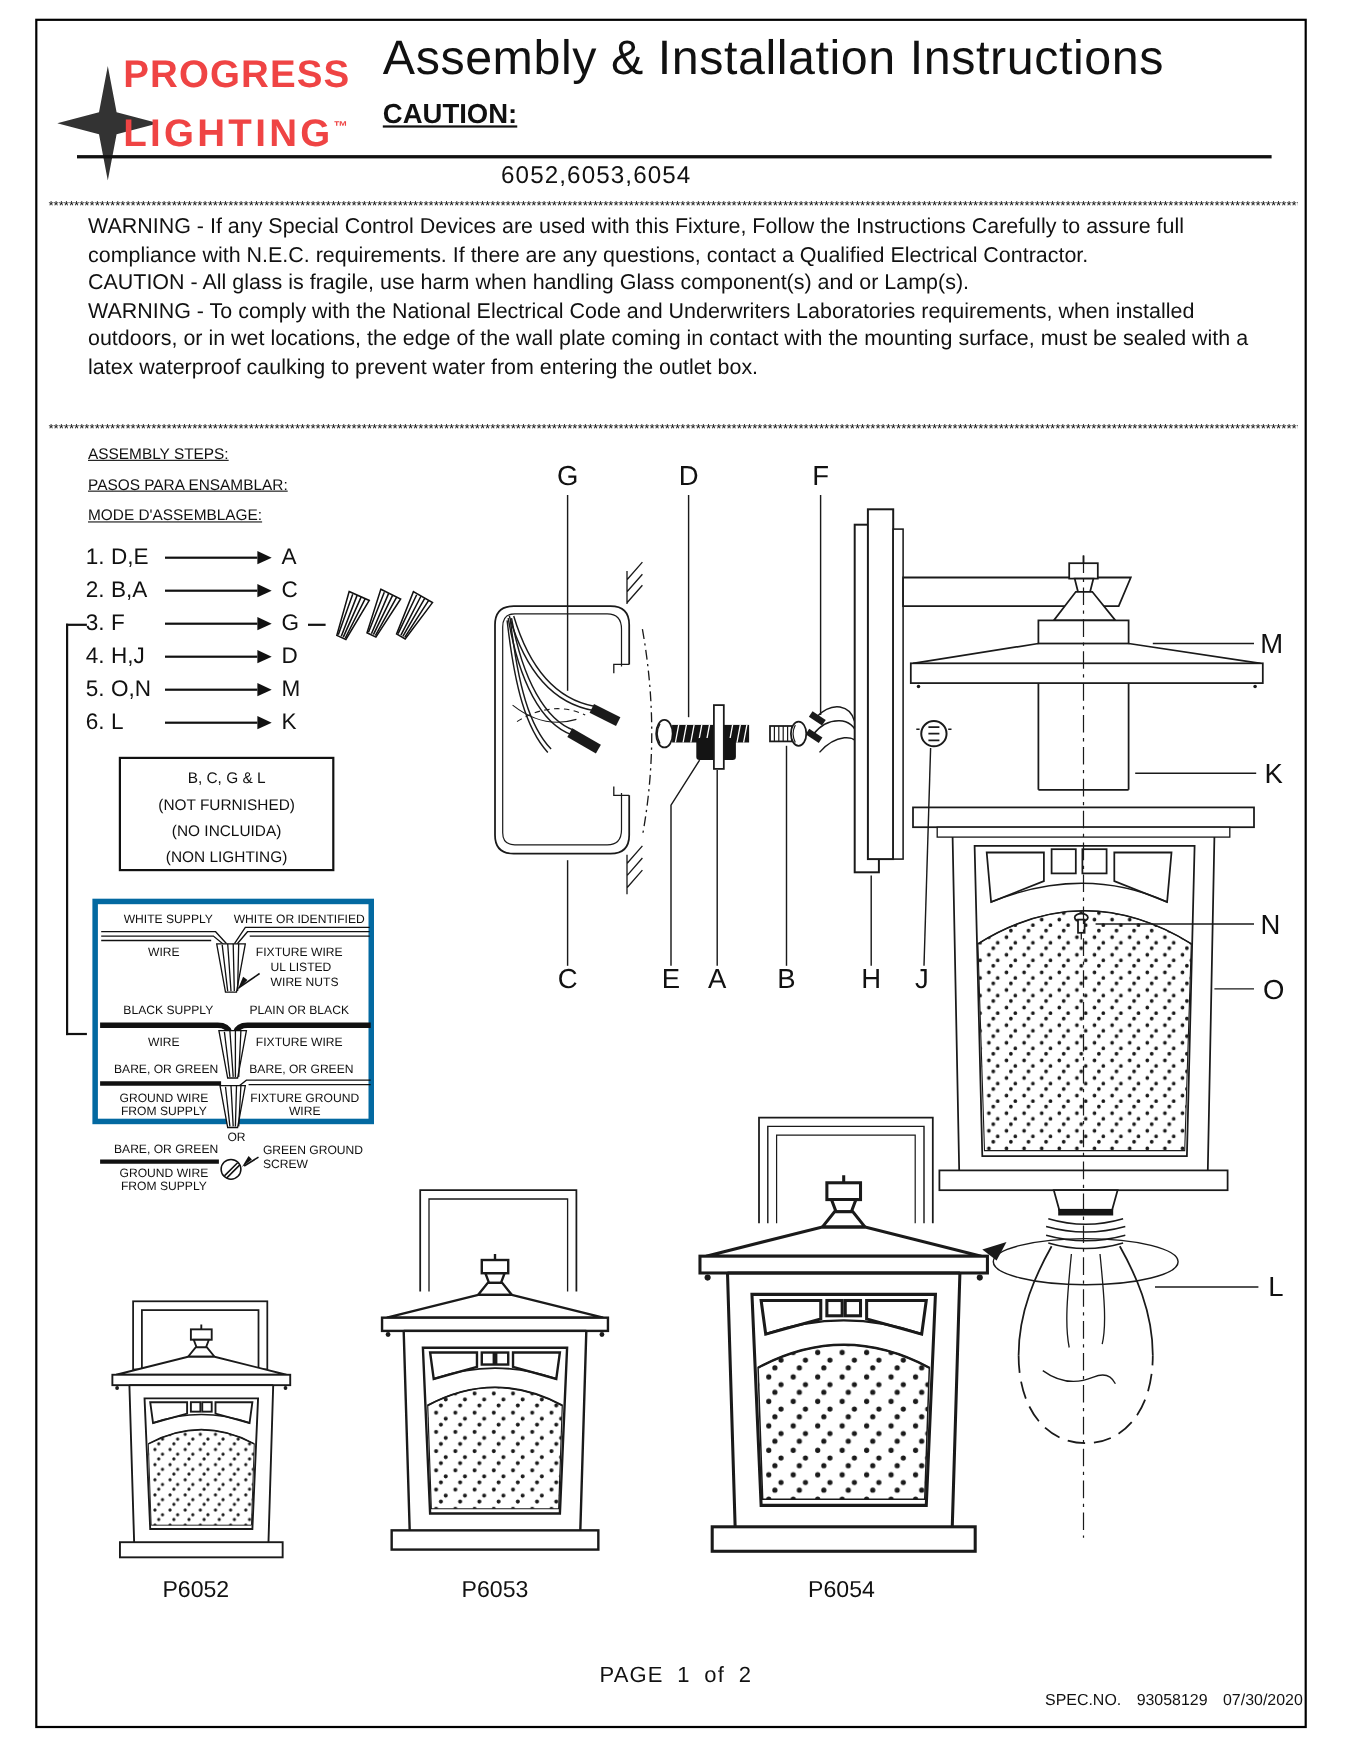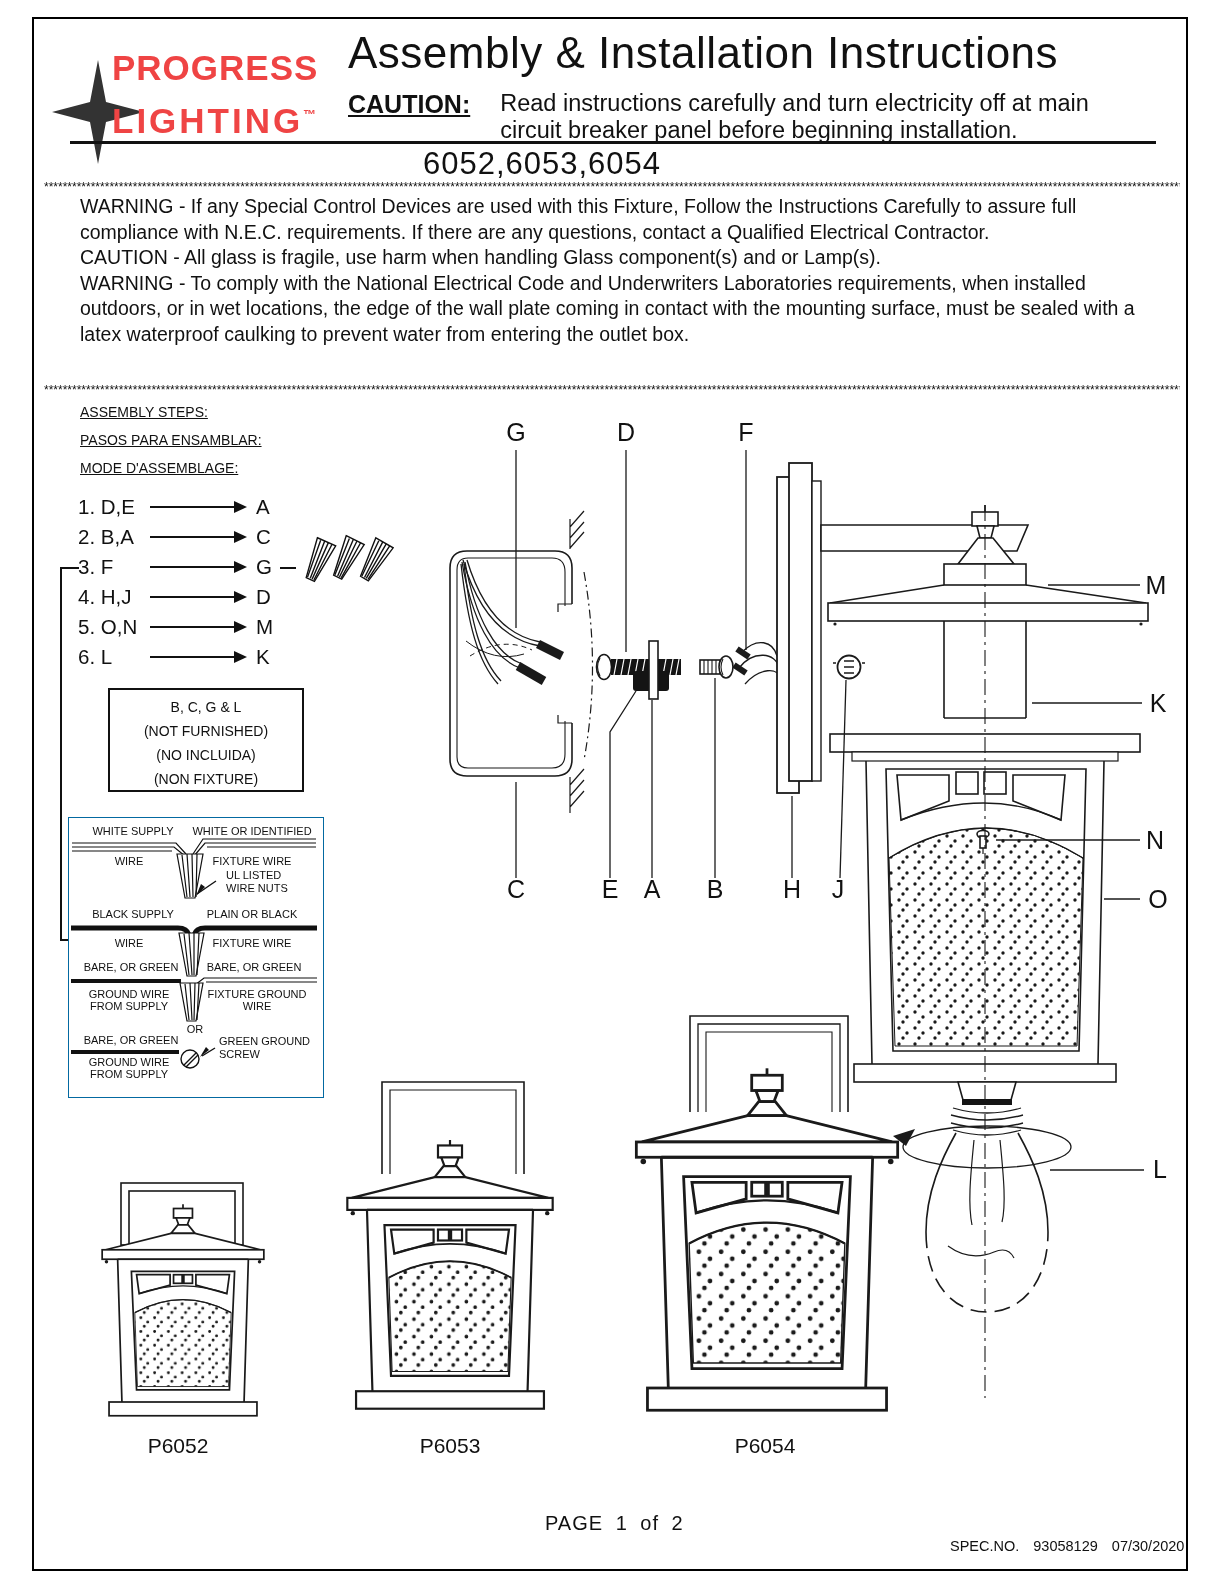--- a/index.html
+++ b/index.html
@@ -10,21 +10,21 @@
   
   #logo-text{left:112px;top:48px;line-height:40px;color:#ef4444;font-weight:bold;}
   #logo-line1{font-size:35px;letter-spacing:1px;}
   #logo-line2{font-size:35px;letter-spacing:3px;}
   #logo-tm{font-size:13px;vertical-align:14px;letter-spacing:0;}
   #doc-title{left:348px;top:28px;font-size:44px;letter-spacing:0.5px;white-space:nowrap;}
   #caution-row{left:348px;top:90px;display:flex;}
   #caution-label{font-size:25px;font-weight:bold;text-decoration:underline;margin-right:30px;}
   #caution-text{font-size:23.5px;line-height:27px;}
   #header-rule{left:70px;top:141px;width:1086px;height:3px;background:#111;}
-  #models{left:0;top:146px;width:1084px;text-align:center;font-size:31px;letter-spacing:1px;}
+  #models{left:0;top:146px;width:1084px;text-align:center;font-size:22px;letter-spacing:1px;}
   .star-divider{left:44px;width:1136px;height:14px;font-size:12px;letter-spacing:0;
                 white-space:nowrap;overflow:hidden;line-height:12px;}
   #divider-top{top:181px;}
   #divider-bottom{top:384px;}
   
   #warnings{left:80px;top:194px;width:1066px;font-size:19.5px;line-height:25.5px;}
   #warnings p{margin:0;}
   
   #assembly-headings{left:80px;top:398px;font-size:14px;line-height:28px;}
   #assembly-headings div{text-decoration:underline;}
@@ -32,21 +32,21 @@
   .step-row{display:flex;align-items:center;height:30px;}
   .step-from{width:72px;white-space:nowrap;}
   .step-line{flex:1;height:0;border-top:2px solid #111;}
   .step-arrow{width:0;height:0;border-left:13px solid #111;border-top:6px solid transparent;border-bottom:6px solid transparent;}
   .step-to{margin-left:9px;width:22px;}
   #g-dash{left:280px;top:567px;width:16px;height:2px;background:#111;}
   #wirenuts-mini{left:294px;top:533px;}
   #bracket{left:60px;top:567px;width:19px;height:374px;border-left:2px solid #111;border-top:2px solid #111;border-bottom:2px solid #111;box-sizing:border-box;}
   #not-furnished{left:108px;top:688px;width:196px;height:104px;border:2px solid #111;box-sizing:border-box;
                  text-align:center;font-size:14px;line-height:24px;padding-top:5px;}
-  #wire-box{left:68px;top:817px;width:256px;height:281px;border:1px solid #0369a1;box-sizing:border-box;background:#fff;}
+  #wire-box{left:84px;top:817px;width:256px;height:205px;border:5px solid #0369a1;box-sizing:border-box;background:#fff;}
   
   .product-label{font-size:21px;text-align:center;width:90px;}
   #label-p6052{left:133px;top:1434px;}
   #label-p6053{left:405px;top:1434px;}
   #label-p6054{left:720px;top:1434px;}
   #footer-page{left:545px;top:1512px;font-size:20px;word-spacing:6px;letter-spacing:1px;}
   #footer-spec{left:950px;top:1538px;font-size:14.5px;}
   #footer-spec span{margin-right:14px;}
   svg text{font-family:"Liberation Sans",sans-serif;fill:#111;}
   .dlabel{font-size:25px;}
@@ -62,24 +62,20 @@
     <polygon points="46,0 54,42 92,52 54,62 46,104 38,62 0,52 38,42" fill="#333"></polygon>
   </svg>
   <div class="abs" id="logo-text">
     <div><span id="logo-line1">PROGRESS</span></div>
     <div><span id="logo-line2">LIGHTING</span><span id="logo-tm">™</span></div>
   </div>
 
   <div class="abs" id="doc-title">Assembly &amp; Installation Instructions</div>
   <div class="abs" id="caution-row">
     <div id="caution-label">CAUTION:</div>
-    <div id="caution-text">
-      <div>Read instructions carefully and turn electricity off at main</div>
-      <div>circuit breaker panel before beginning installation.</div>
-    </div>
   </div>
   <div class="abs" id="header-rule"></div>
   <div class="abs" id="models">6052,6053,6054</div>
 
   <div class="abs star-divider" id="divider-top">********************************************************************************************************************************************************************************************************************************************************************</div>
 
   <div class="abs" id="warnings">
     <p>WARNING - If any Special Control Devices are used with this Fixture, Follow the Instructions Carefully to assure full compliance with N.E.C. requirements. If there are any questions, contact a Qualified Electrical Contractor.</p>
     <p>CAUTION - All glass is fragile, use harm when handling Glass component(s) and or Lamp(s).</p>
     <p>WARNING - To comply with the National Electrical Code and Underwriters Laboratories requirements, when installed outdoors, or in wet locations, the edge of the wall plate coming in contact with the mounting surface, must be sealed with a latex waterproof caulking to prevent water from entering the outlet box.</p>
@@ -145,21 +141,21 @@
       <polygon points="4,1 24,1 19,42 10,42" fill="#fff"></polygon>
       <path d="M8,2 L11,41 M12,1 L14,41 M16,1 L16,41 M20,1 L18,41"></path>
     </g>
   </svg>
   <div class="abs" id="bracket"></div>
 
   <div class="abs" id="not-furnished">
     <div>B, C, G &amp; L</div>
     <div>(NOT FURNISHED)</div>
     <div>(NO INCLUIDA)</div>
-    <div>(NON FIXTURE)</div>
+    <div>(NON LIGHTING)</div>
   </div>
 
   <div class="abs" id="wire-box">
     <svg width="250" height="261" viewBox="0 0 250 261" fill="none" stroke="none">
 
       <text class="wb" x="64" y="17" text-anchor="middle">WHITE SUPPLY</text>
       <text class="wb" x="183" y="17" text-anchor="middle">WHITE OR IDENTIFIED</text>
       <g stroke="#111" stroke-width="1.2">
         <path d="M3,25 L107,25 L117,36 M3,29 L105,29 L116,38 M3,33 L103,33"></path>
         <path d="M247,21 L134,21 L124,36 M247,25 L136,25 L125,38 M247,29 L138,29"></path>

